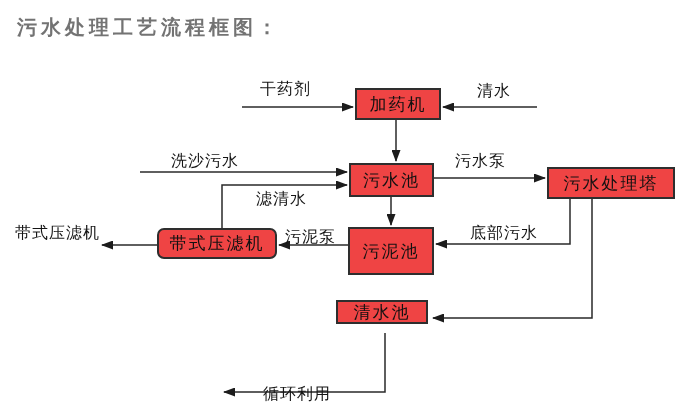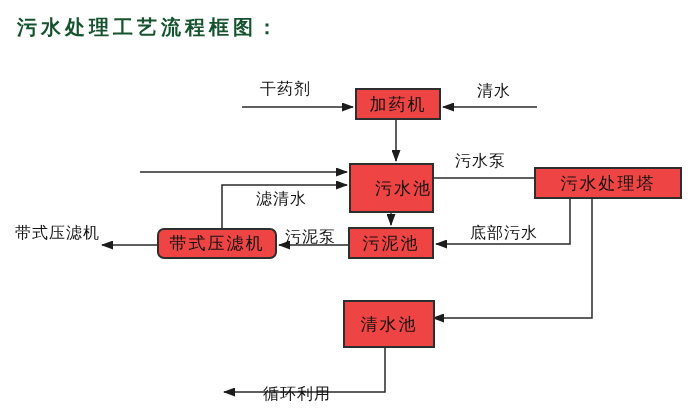--- a/index.html
+++ b/index.html
@@ -2,34 +2,34 @@
 <html><head>
 <meta charset="utf-8">
 <style>
   html,body{margin:0;padding:0;background:#ffffff;}
   .canvas{
     position:relative;width:700px;height:420px;background:#ffffff;overflow:hidden;
     font-family:"Liberation Serif","DejaVu Serif",serif;color:#111111;
   }
   .title{
     position:absolute;left:17px;top:14px;margin:0;
-    font-size:20px;font-weight:bold;letter-spacing:4px;color:#14532d;white-space:nowrap;
+    font-size:20px;font-weight:bold;letter-spacing:4px;color:#737373;white-space:nowrap;
   }
   .edges{position:absolute;left:0;top:0;width:700px;height:420px;}
   .node{
     position:absolute;box-sizing:border-box;border:2px solid #2e2e2e;background:#ef4444;
     display:flex;align-items:center;justify-content:center;
     font-size:17px;letter-spacing:2px;white-space:nowrap;
   }
   .n-dosing{left:355px;top:88px;width:86px;height:32px;}
-  .n-sewage{left:349px;top:163px;width:85px;height:50px;justify-content:flex-end;}
-  .n-tower{left:534px;top:167px;width:148px;height:32px;}
+  .n-sewage{left:349px;top:163px;width:85px;height:34px;}
+  .n-tower{left:547px;top:167px;width:128px;height:32px;}
   .n-press{left:157px;top:228px;width:120px;height:31px;border-radius:7px;}
-  .n-sludge{left:348px;top:227px;width:86px;height:32px;}
-  .n-clean{left:343px;top:300px;width:92px;height:48px;font-family:Liberation Serif, serif;}
+  .n-sludge{left:348px;top:227px;width:86px;height:48px;}
+  .n-clean{left:336px;top:300px;width:92px;height:24px;font-family:Liberation Serif, serif;}
   .elabel{
     position:absolute;font-size:16px;letter-spacing:1px;white-space:nowrap;color:#141414;
   }
   .l-dry{left:260px;top:79px;}
   .l-cw{left:477px;top:81px;}
   .l-sand{left:171px;top:151px;}
   .l-spump{left:455px;top:151px;}
   .l-filt{left:256px;top:189px;}
   .l-mud{left:15px;top:223px;}
   .l-slpump{left:285px;top:227px;}
@@ -79,20 +79,21 @@
   </div>
   <div class="node n-sludge">
     <span>污泥池</span>
   </div>
   <div class="node n-clean">
     <span>清水池</span>
   </div>
 
   <span class="elabel l-dry">干药剂</span>
   <span class="elabel l-cw">清水</span>
+  <span class="elabel l-sand">洗沙污水</span>
   <span class="elabel l-spump">污水泵</span>
   <span class="elabel l-filt">滤清水</span>
   <span class="elabel l-mud">带式压滤机</span>
   <span class="elabel l-slpump">污泥泵</span>
   <span class="elabel l-bottom">底部污水</span>
   <span class="elabel l-recycle">循环利用</span>
 
 </div>
 
 </body></html>

